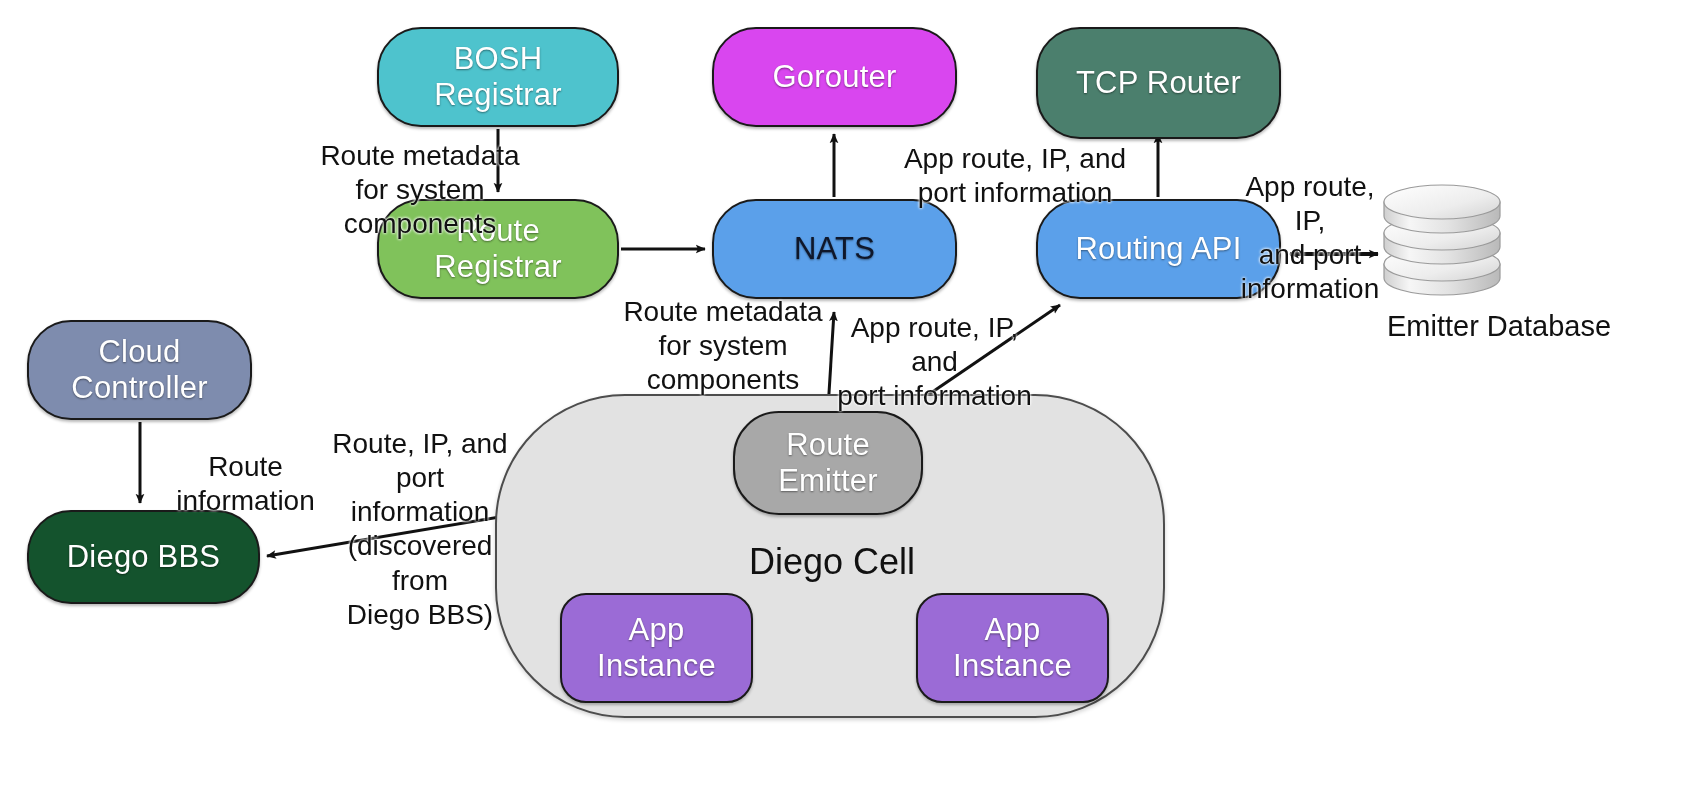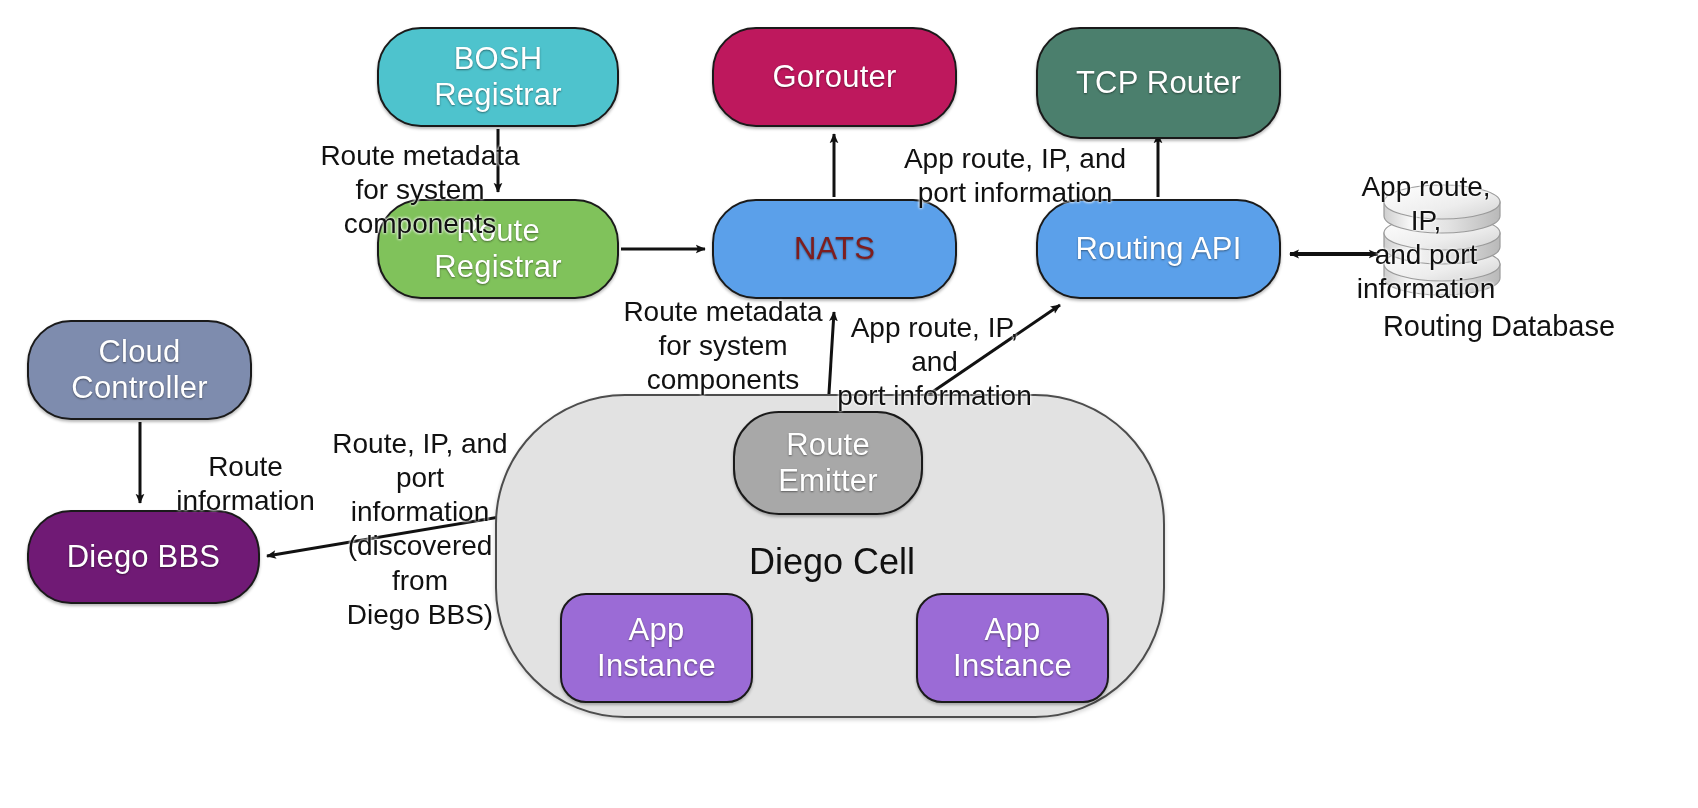--- a/index.html
+++ b/index.html
@@ -141,48 +141,48 @@
       <g>
         <path d="M4,96 a58,17 0 0 0 116,0 v-14 h-116 z" fill="url(#discg)" stroke="#9a9a9a" stroke-width="1.2"></path>
         <ellipse cx="62" cy="82" rx="58" ry="17" fill="url(#topg)" stroke="#9a9a9a" stroke-width="1.2"></ellipse>
         <path d="M4,65 a58,17 0 0 0 116,0 v-14 h-116 z" fill="url(#discg)" stroke="#9a9a9a" stroke-width="1.2"></path>
         <ellipse cx="62" cy="51" rx="58" ry="17" fill="url(#topg)" stroke="#9a9a9a" stroke-width="1.2"></ellipse>
         <path d="M4,34 a58,17 0 0 0 116,0 v-14 h-116 z" fill="url(#discg)" stroke="#9a9a9a" stroke-width="1.2"></path>
         <ellipse cx="62" cy="20" rx="58" ry="17" fill="url(#topg)" stroke="#9a9a9a" stroke-width="1.2"></ellipse>
       </g>
     </svg>
   </div>
-  <div class="db-label" id="db-label" style="left: 1304px; top: 310px; width: 390px;">Routing Database</div>
+  <div class="db-label" id="db-label" style="left: 1304px; top: 310px; width: 390px;">Emitter Database</div>
 
   <div id="nodes-host">
       <div class="node" style="left: 377px; top: 27px; width: 242px; height: 100px; background: rgb(78, 195, 205); border-color: rgb(26, 26, 26); color: rgb(255, 255, 255);">
         <span>BOSH
 Registrar</span>
       </div>
-      <div class="node" style="left: 712px; top: 27px; width: 245px; height: 100px; background: #be185d; border-color: rgb(26, 26, 26); color: rgb(255, 255, 255);">
+      <div class="node" style="left: 712px; top: 27px; width: 245px; height: 100px; background: #d946ef; border-color: rgb(26, 26, 26); color: rgb(255, 255, 255);">
         <span>Gorouter</span>
       </div>
       <div class="node" style="left: 1036px; top: 27px; width: 245px; height: 112px; background: rgb(75, 127, 109); border-color: rgb(26, 26, 26); color: rgb(255, 255, 255);">
         <span>TCP Router</span>
       </div>
       <div class="node" style="left: 377px; top: 199px; width: 242px; height: 100px; background: rgb(128, 194, 91); border-color: rgb(26, 26, 26); color: rgb(255, 255, 255);">
         <span>Route
 Registrar</span>
       </div>
-      <div class="node" style="left: 712px; top: 199px; width: 245px; height: 100px; background: rgb(91, 160, 234); border-color: rgb(26, 26, 26); color: #7f1d1d;">
+      <div class="node" style="left: 712px; top: 199px; width: 245px; height: 100px; background: rgb(91, 160, 234); border-color: rgb(26, 26, 26); color: #0f172a;">
         <span>NATS</span>
       </div>
       <div class="node" style="left: 1036px; top: 199px; width: 245px; height: 100px; background: rgb(91, 160, 234); border-color: rgb(26, 26, 26); color: rgb(255, 255, 255); justify-content: center;">
         <span>Routing API</span>
       </div>
       <div class="node" style="left: 27px; top: 320px; width: 225px; height: 100px; background: rgb(126, 140, 174); border-color: rgb(26, 26, 26); color: rgb(255, 255, 255);">
         <span>Cloud
 Controller</span>
       </div>
-      <div class="node" style="left: 27px; top: 510px; width: 233px; height: 94px; background: #701a75; border-color: rgb(26, 26, 26); color: rgb(255, 255, 255);">
+      <div class="node" style="left: 27px; top: 510px; width: 233px; height: 94px; background: #14532d; border-color: rgb(26, 26, 26); color: rgb(255, 255, 255);">
         <span>Diego BBS</span>
       </div>
       <div class="node" style="left: 733px; top: 411px; width: 190px; height: 104px; background: rgb(168, 168, 168); border-color: rgb(26, 26, 26); color: rgb(255, 255, 255); border-radius: 46px;">
         <span>Route
 Emitter</span>
       </div>
       <div class="node" style="left: 560px; top: 593px; width: 193px; height: 110px; background: rgb(155, 107, 214); border-color: rgb(26, 26, 26); color: rgb(255, 255, 255); border-radius: 26px;">
         <span>App
 Instance</span>
       </div>
@@ -192,21 +192,21 @@
       </div>
     </div>
 
   <div id="edge-labels-host">
       <div class="edge-label" style="left: 285px; top: 139px; width: 270px; color: rgb(17, 17, 17);">Route metadata
 for system components</div>
       <div class="edge-label" style="left: 588px; top: 295px; width: 270px; color: rgb(17, 17, 17);">Route metadata
 for system components</div>
       <div class="edge-label" style="left: 900px; top: 142px; width: 230px; color: rgb(17, 17, 17);">App route, IP, and
 port information</div>
-      <div class="edge-label" style="left: 1346px; top: 170px; width: 160px; color: rgb(17, 17, 17);">App route, IP,
+      <div class="edge-label" style="left: 1230px; top: 170px; width: 160px; color: rgb(17, 17, 17);">App route, IP,
 and port
 information</div>
       <div class="edge-label" style="left: 832px; top: 311px; width: 205px; color: rgb(17, 17, 17);">App route, IP, and
 port information</div>
       <div class="edge-label" style="left: 148px; top: 450px; width: 195px; color: rgb(17, 17, 17);">Route information</div>
       <div class="edge-label" style="left: 330px; top: 427px; width: 180px; color: rgb(17, 17, 17);">Route, IP, and
 port information
 (discovered from
 Diego BBS)</div>
     </div>

